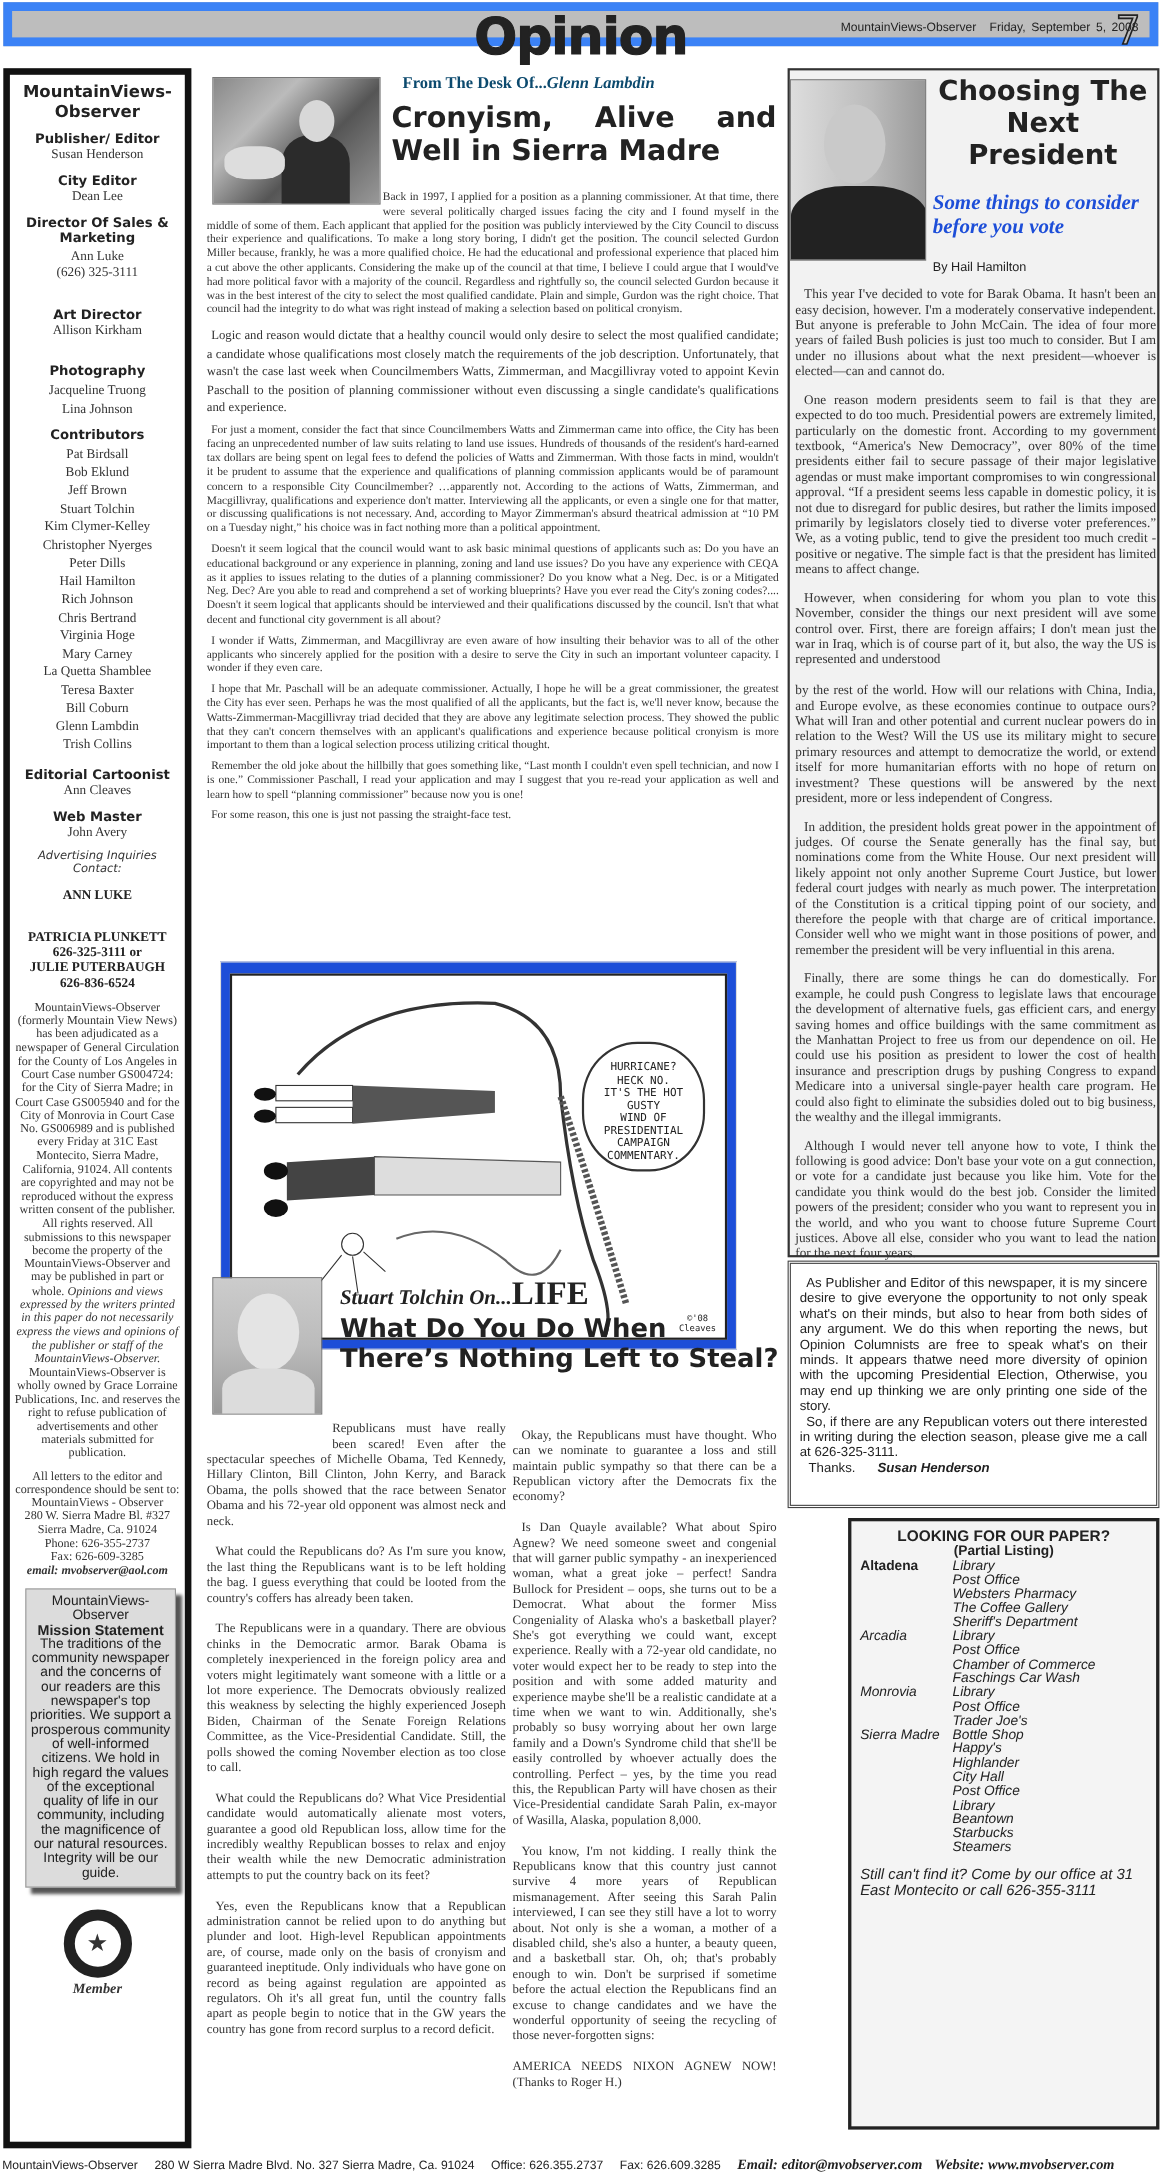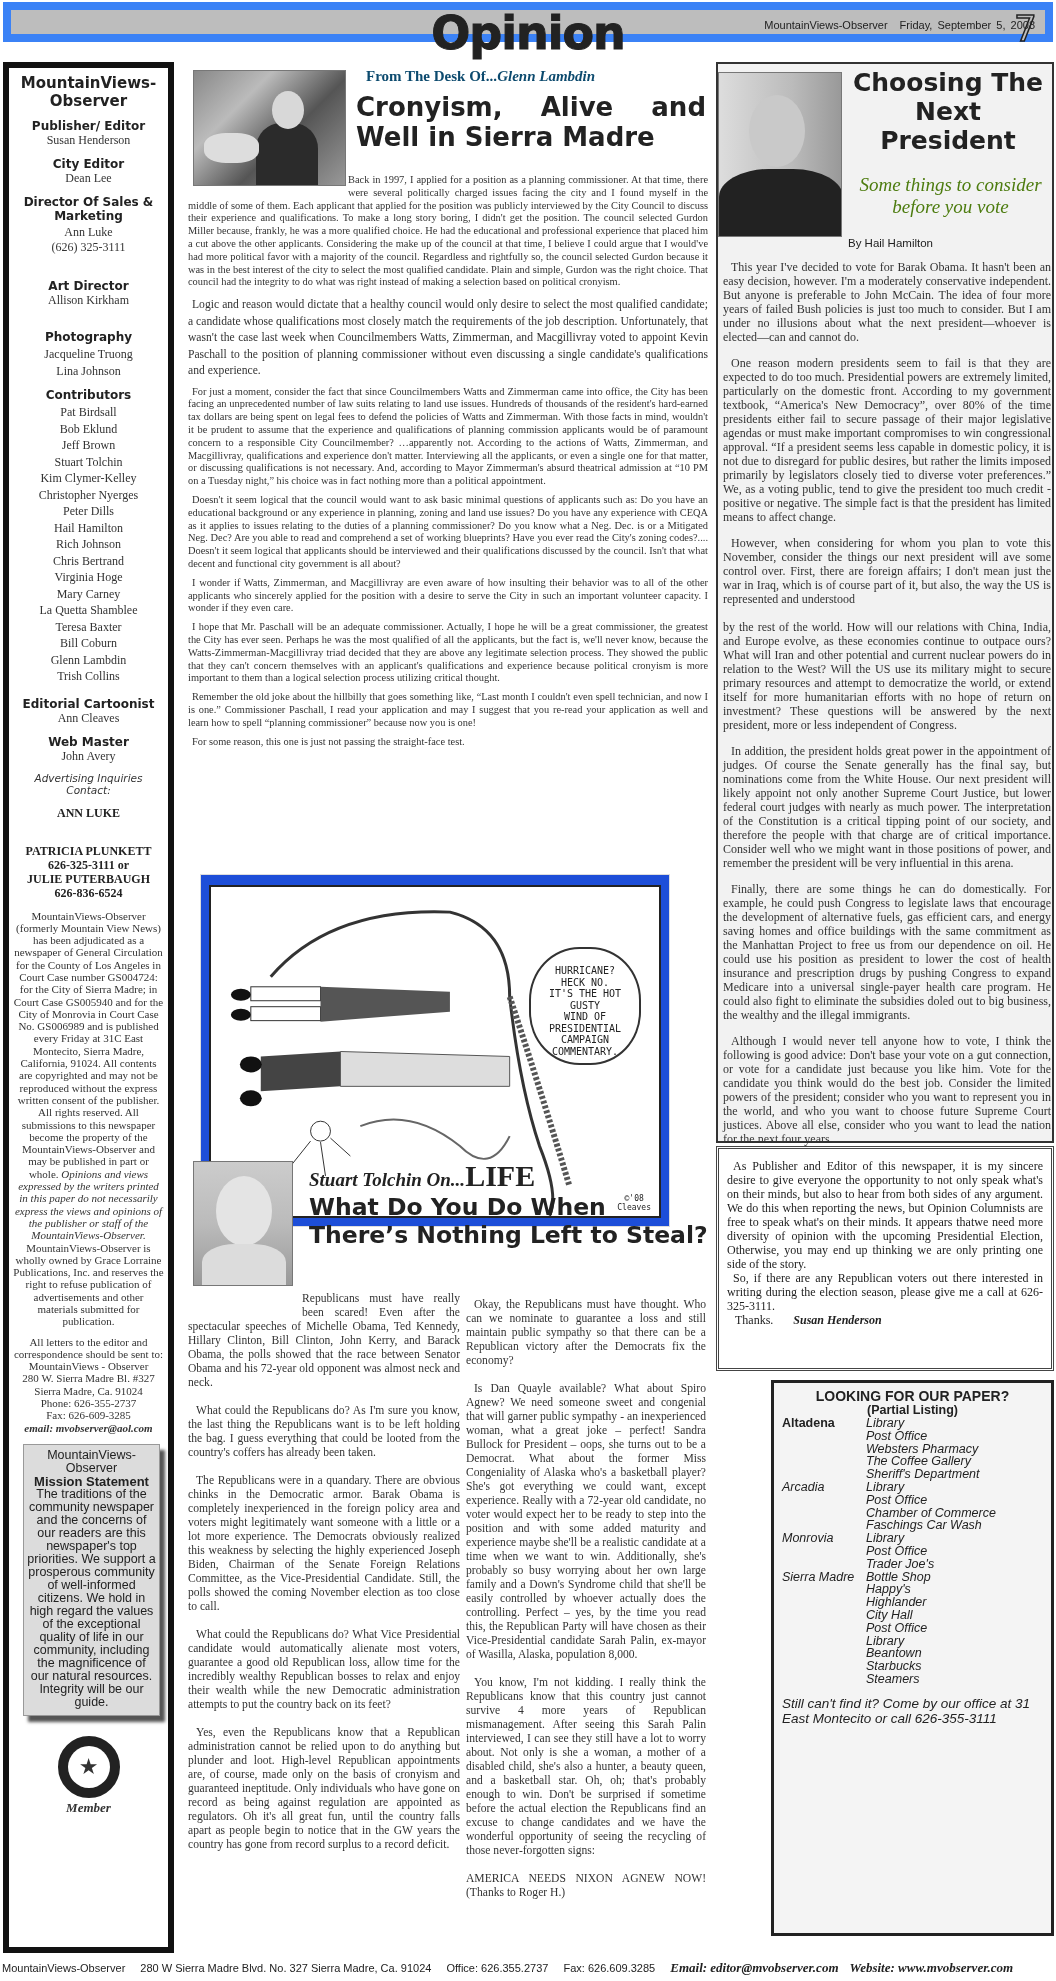--- a/index.html
+++ b/index.html
@@ -54,29 +54,29 @@
   .hl2 { position: absolute; left: 123px; top: 1193px; width: 400px; font-family: "DejaVu Sans", sans-serif; font-weight: bold; font-size: 23.5px; line-height: 28px; color: #222; }
   .art2-col1 { position: absolute; left: 2px; top: 1292px; width: 272px; font-size: 11.6px; line-height: 14px; }
   .art2-col2 { position: absolute; left: 280px; top: 1298px; width: 240px; font-size: 11.6px; line-height: 14px; }
   .art2-col1 p, .art2-col2 p { margin-bottom: 14px; text-indent: 8px; }
   .art2-col1 .first { text-indent: 0; }
 
   
   .right-box { position: absolute; left: 716px; top: 62px; width: 338px; height: 1081px; border: 2px solid #333; background: #f2f2f2; }
   .art3-photo { position: absolute; left: 0; top: 8px; width: 124px; height: 165px; }
   .hl3 { position: absolute; left: 130px; top: 4px; width: 200px; text-align: center; font-family: "DejaVu Sans", sans-serif; font-weight: bold; font-size: 25px; line-height: 29px; color: #222; }
-  .sub3 { position: absolute; left: 130px; top: 110px; width: 205px; font-weight: normal; font-style: italic; font-size: 19px; line-height: 22px; color: #4d7c0f; text-align: center; }
+  .sub3 { position: absolute; left: 130px; top: 110px; width: 205px; font-weight: bold; font-style: italic; font-size: 19px; line-height: 22px; color: #1d4ed8; }
   .byline3 { position: absolute; left: 130px; top: 173px; font-family: "Liberation Sans", sans-serif; font-size: 11.5px; color: #222; }
   .art3-body { position: absolute; left: 5px; top: 196px; width: 328px; font-size: 12px; line-height: 14px; }
   .art3-body p { margin-bottom: 12px; text-indent: 8px; }
   .art3-body p.cont { text-indent: 0; }
 
   .help-box { position: absolute; left: 716px; top: 1146px; width: 338px; height: 225px; border: 3px double #444; background: #fff; padding: 4px 8px; }
   .help-title { font-family: "DejaVu Sans", sans-serif; font-weight: bold; font-size: 25px; color: #222; text-align: center; letter-spacing: -0.5px; margin-top: 2px; }
-  .help-body { font-family: Liberation Serif, serif; font-size: 12px; line-height: 14px; color: #222; text-align: justify; margin-top: 6px; }
+  .help-body { font-family: Liberation Sans, sans-serif; font-size: 12px; line-height: 14px; color: #222; text-align: justify; margin-top: 6px; }
   .help-body p { text-indent: 6px; }
   .help-sign b { font-style: italic; margin-left: 20px; }
 
   .paper-box { position: absolute; left: 771px; top: 1380px; width: 283px; height: 556px; border: 3px solid #222; background: #f4f4f4; padding: 6px 8px; font-family: "Liberation Sans", sans-serif; color: #222; }
   .paper-title { text-align: center; font-weight: bold; font-size: 14px; line-height: 15px; }
   .paper-sub { text-align: center; font-weight: bold; font-size: 12.5px; line-height: 13px; }
   .loc { display: flex; font-size: 12.5px; line-height: 12.8px; }
   .loc .city { width: 84px; font-style: italic; }
   .loc .city.bold { font-weight: bold; font-style: normal; }
   .loc .places { font-style: italic; }

